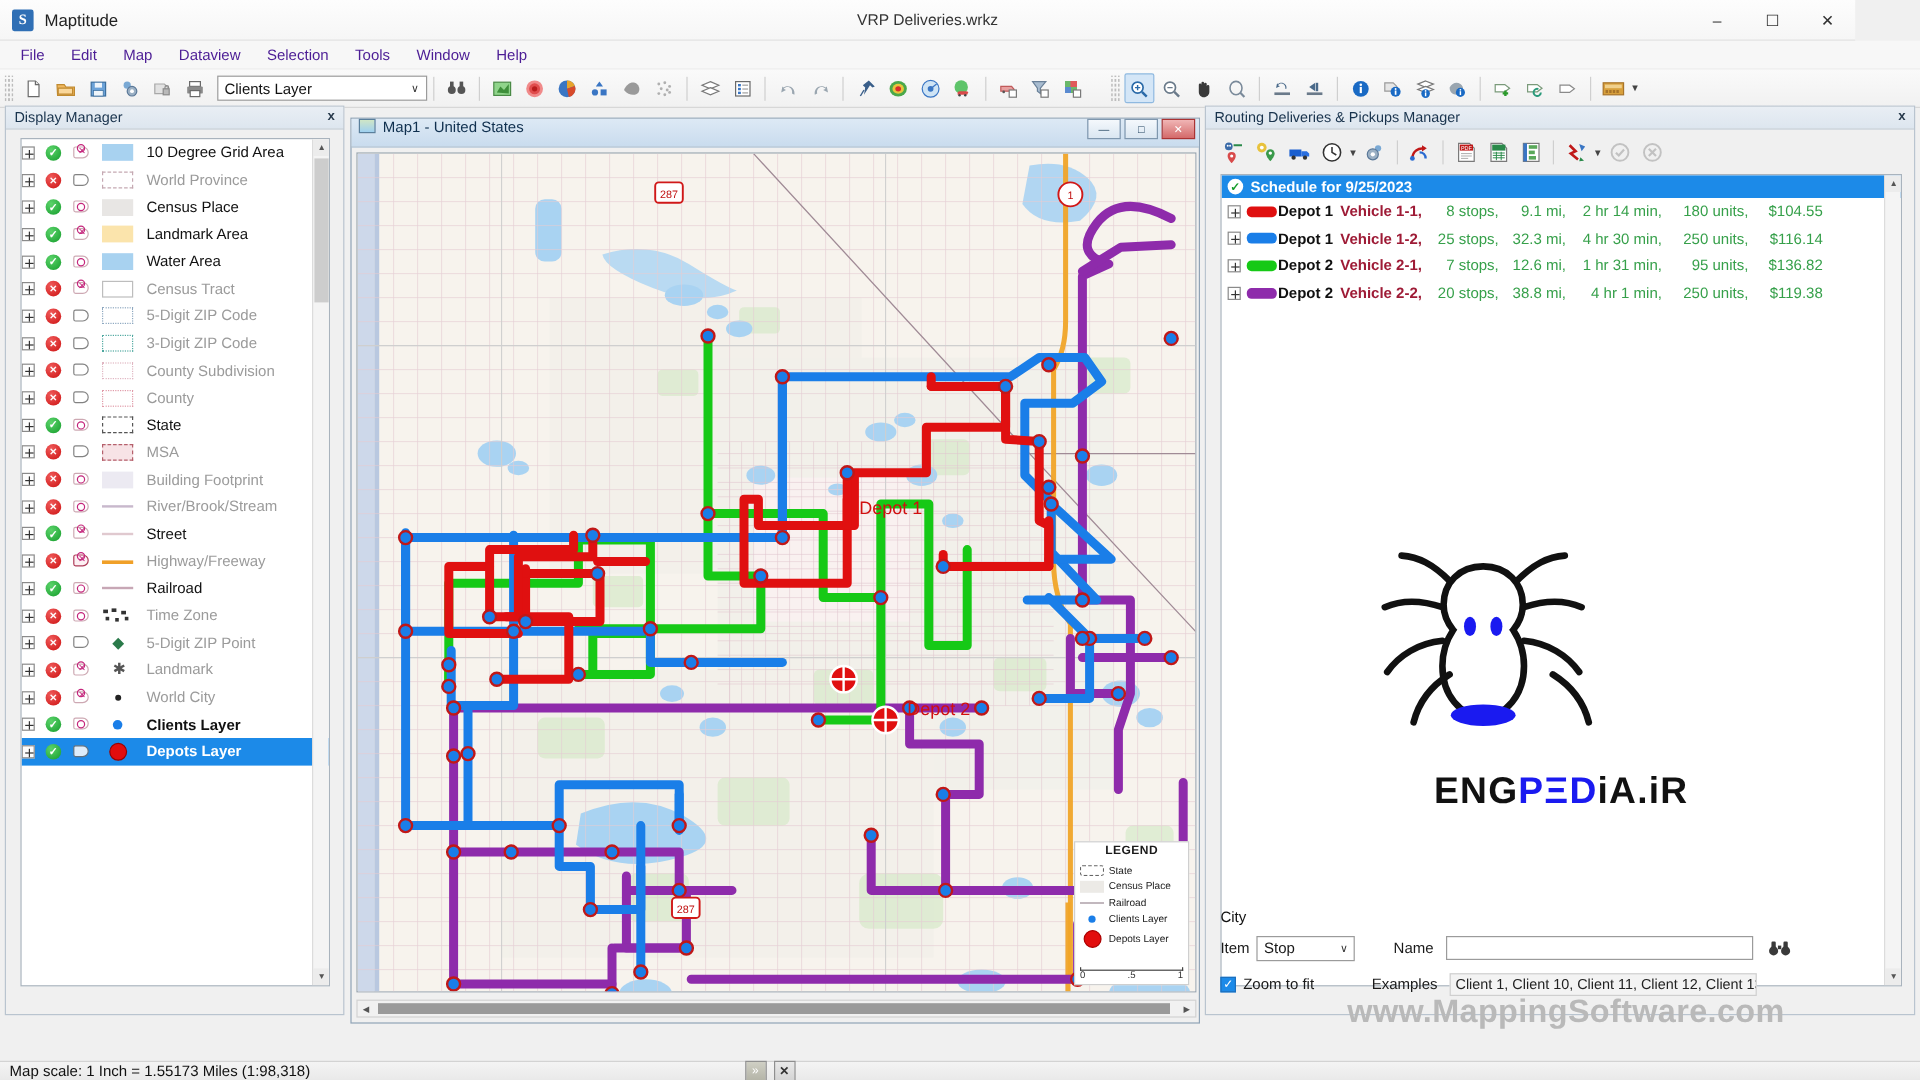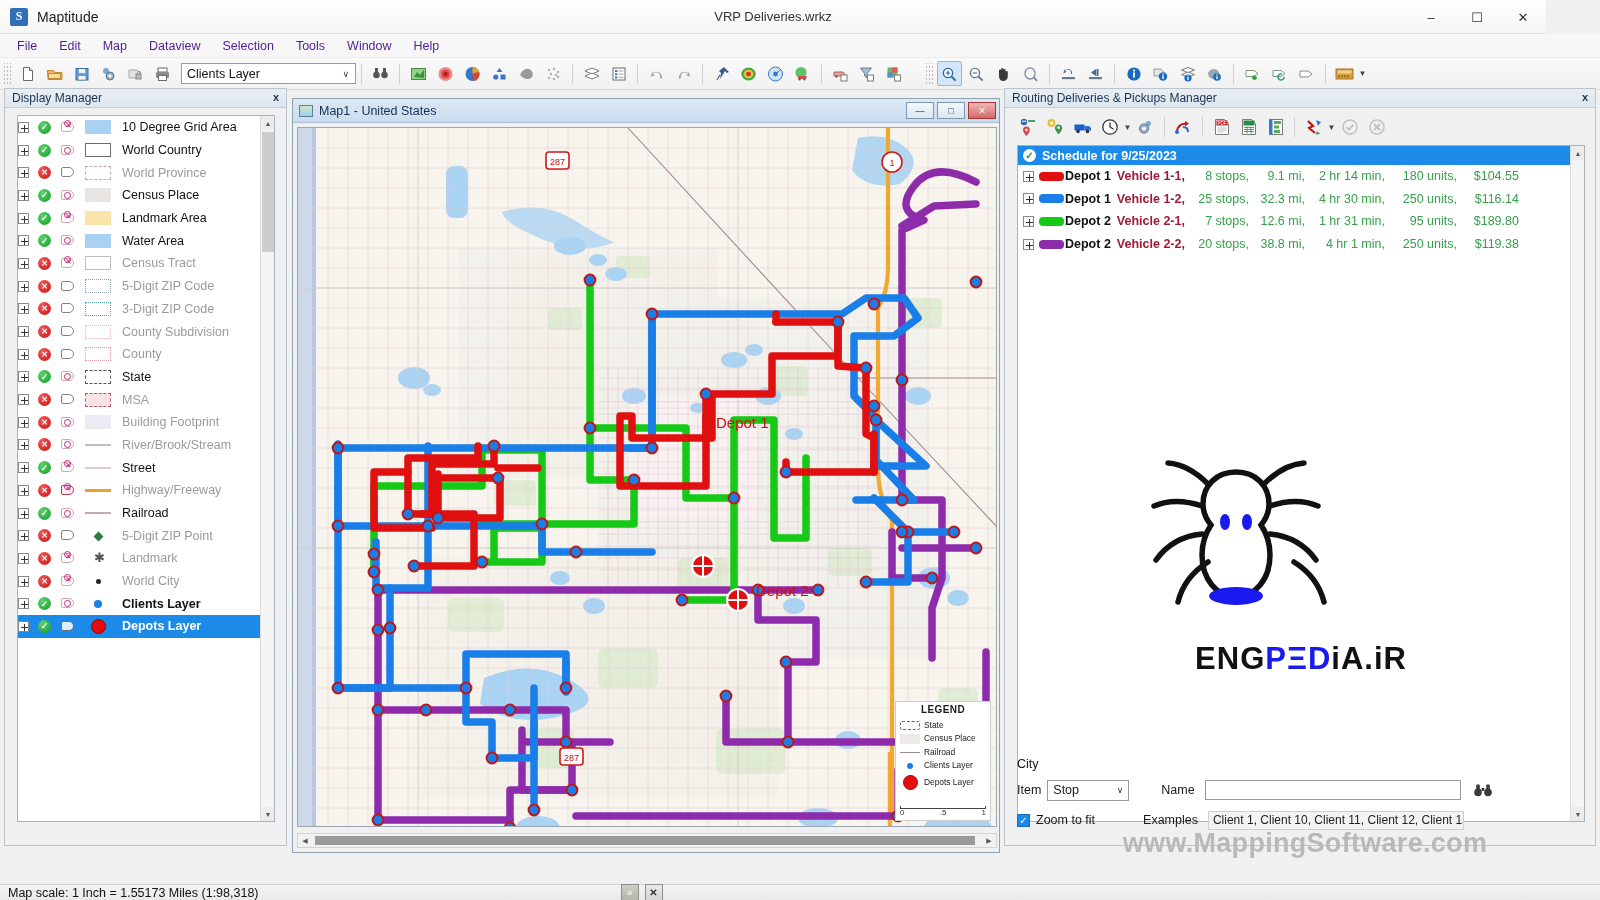--- a/index.html
+++ b/index.html
@@ -131,21 +131,21 @@
   #dm-sb .sb-thumb{ position:absolute; left:1px; top:16px; width:12px; height:120px;
                     background:#cdcdcd; }
 
   
   #mapwin {
     position:absolute; left:292px; top:98px; width:708px; height:755px;
     background:#f0f0f0; border:1px solid #8fa3b6;
   }
   #mapwin-title {
     height:24px; background:linear-gradient(#dde9f5,#c9dcee);
-    border-bottom:1px solid #a9bed2; display:flex; align-items:center; padding-left:6px;
+    border-bottom:1px solid #a9bed2; display:flex; padding-left:6px;
     font-size:12.5px; color:#10304f;
   }
   .mw-ico{ width:14px; height:12px; margin-right:6px; background:linear-gradient(#cfe6c6,#9fd0f0);
            border:1px solid #5a7f9c; }
   .mw-btns{ margin-left:auto; display:flex; gap:3px; padding-right:3px; }
   .mw-b { width:28px; height:17px; border:1px solid #7f97ae; background:linear-gradient(#f4f8fc,#dae6f1);
           display:flex; align-items:center; justify-content:center; font-size:9px; color:#21425f;}
   .mw-b.cl{ background:linear-gradient(#f0b5b5,#d46a6a); border-color:#a33; color:#fff; }
   #mapcanvas {
     position:absolute; left:4px; top:28px; width:700px; height:700px;
@@ -593,204 +593,213 @@
             <span class="lbl-ico xx mag">
               <span class="tag"></span>
             </span>
             <span class="swatch">
               <span class="sw-fill" style="background:#a8d2f0"></span>
             </span>
             <span class="lname">10 Degree Grid Area</span>
           </div>
           <div class="layer-row">
             <span class="plus"></span>
+            <span class="vis off"></span>
+            <span class="lbl-ico">
+              <span class="tag"></span>
+            </span>
+            <span class="swatch">
+              <span class="sw-fill" style="background:#ffffff;border:1.4px dashed #c5a9b2"></span>
+            </span>
+            <span class="lname dim">World Province</span>
+          </div>
+          <div class="layer-row">
+            <span class="plus"></span>
             <span class="vis on"></span>
             <span class="lbl-ico mag">
               <span class="tag"></span>
             </span>
             <span class="swatch">
-              <span class="sw-fill" style="background:#ffffff;border:1px solid #6c6c6c"></span>
-            </span>
-            <span class="lname">World Country</span>
+              <span class="sw-fill" style="background:#e8e6e4"></span>
+            </span>
+            <span class="lname">Census Place</span>
+          </div>
+          <div class="layer-row">
+            <span class="plus"></span>
+            <span class="vis on"></span>
+            <span class="lbl-ico xx mag">
+              <span class="tag"></span>
+            </span>
+            <span class="swatch">
+              <span class="sw-fill" style="background:#fbe4ac"></span>
+            </span>
+            <span class="lname">Landmark Area</span>
+          </div>
+          <div class="layer-row">
+            <span class="plus"></span>
+            <span class="vis on"></span>
+            <span class="lbl-ico mag">
+              <span class="tag"></span>
+            </span>
+            <span class="swatch">
+              <span class="sw-fill" style="background:#a8d2f0"></span>
+            </span>
+            <span class="lname">Water Area</span>
+          </div>
+          <div class="layer-row">
+            <span class="plus"></span>
+            <span class="vis off"></span>
+            <span class="lbl-ico xx mag">
+              <span class="tag"></span>
+            </span>
+            <span class="swatch">
+              <span class="sw-fill" style="background:#ffffff;border:1px solid #bdbdbd"></span>
+            </span>
+            <span class="lname dim">Census Tract</span>
           </div>
           <div class="layer-row">
             <span class="plus"></span>
             <span class="vis off"></span>
             <span class="lbl-ico">
               <span class="tag"></span>
             </span>
             <span class="swatch">
-              <span class="sw-fill" style="background:#ffffff;border:1.4px dashed #c5a9b2"></span>
-            </span>
-            <span class="lname dim">World Province</span>
+              <span class="sw-fill" style="background:#ffffff;border:1.4px dotted #8ea8c0"></span>
+            </span>
+            <span class="lname dim">5-Digit ZIP Code</span>
+          </div>
+          <div class="layer-row">
+            <span class="plus"></span>
+            <span class="vis off"></span>
+            <span class="lbl-ico">
+              <span class="tag"></span>
+            </span>
+            <span class="swatch">
+              <span class="sw-fill" style="background:#ffffff;border:1.4px dotted #4fa8a0"></span>
+            </span>
+            <span class="lname dim">3-Digit ZIP Code</span>
+          </div>
+          <div class="layer-row">
+            <span class="plus"></span>
+            <span class="vis off"></span>
+            <span class="lbl-ico">
+              <span class="tag"></span>
+            </span>
+            <span class="swatch">
+              <span class="sw-fill" style="background:#ffffff;border:1.4px dotted #e0b6c2"></span>
+            </span>
+            <span class="lname dim">County Subdivision</span>
+          </div>
+          <div class="layer-row">
+            <span class="plus"></span>
+            <span class="vis off"></span>
+            <span class="lbl-ico">
+              <span class="tag"></span>
+            </span>
+            <span class="swatch">
+              <span class="sw-fill" style="background:#ffffff;border:1.4px dotted #e09aa8"></span>
+            </span>
+            <span class="lname dim">County</span>
           </div>
           <div class="layer-row">
             <span class="plus"></span>
             <span class="vis on"></span>
             <span class="lbl-ico mag">
               <span class="tag"></span>
             </span>
             <span class="swatch">
-              <span class="sw-fill" style="background:#e8e6e4"></span>
-            </span>
-            <span class="lname">Census Place</span>
+              <span class="sw-fill" style="background:#ffffff;border:1.4px dashed #555555"></span>
+            </span>
+            <span class="lname">State</span>
+          </div>
+          <div class="layer-row">
+            <span class="plus"></span>
+            <span class="vis off"></span>
+            <span class="lbl-ico">
+              <span class="tag"></span>
+            </span>
+            <span class="swatch">
+              <span class="sw-fill" style="background:#f7e3e6;border:1.4px dashed #b5606c"></span>
+            </span>
+            <span class="lname dim">MSA</span>
+          </div>
+          <div class="layer-row">
+            <span class="plus"></span>
+            <span class="vis off"></span>
+            <span class="lbl-ico mag">
+              <span class="tag"></span>
+            </span>
+            <span class="swatch">
+              <span class="sw-fill" style="background:#eceaf2"></span>
+            </span>
+            <span class="lname dim">Building Footprint</span>
+          </div>
+          <div class="layer-row">
+            <span class="plus"></span>
+            <span class="vis off"></span>
+            <span class="lbl-ico mag">
+              <span class="tag"></span>
+            </span>
+            <span class="swatch">
+              <span class="sw-line" style="background:#c8b8cc;height:2px"></span>
+            </span>
+            <span class="lname dim">River/Brook/Stream</span>
           </div>
           <div class="layer-row">
             <span class="plus"></span>
             <span class="vis on"></span>
             <span class="lbl-ico xx mag">
               <span class="tag"></span>
             </span>
             <span class="swatch">
-              <span class="sw-fill" style="background:#fbe4ac"></span>
-            </span>
-            <span class="lname">Landmark Area</span>
+              <span class="sw-line" style="background:#e0c9cf;height:2px"></span>
+            </span>
+            <span class="lname">Street</span>
+          </div>
+          <div class="layer-row">
+            <span class="plus"></span>
+            <span class="vis off"></span>
+            <span class="lbl-ico xx mag hl">
+              <span class="tag"></span>
+            </span>
+            <span class="swatch">
+              <span class="sw-line" style="background:#f0a028;height:3px"></span>
+            </span>
+            <span class="lname dim">Highway/Freeway</span>
           </div>
           <div class="layer-row">
             <span class="plus"></span>
             <span class="vis on"></span>
             <span class="lbl-ico mag">
               <span class="tag"></span>
             </span>
             <span class="swatch">
-              <span class="sw-fill" style="background:#a8d2f0"></span>
-            </span>
-            <span class="lname">Water Area</span>
-          </div>
-          <div class="layer-row">
-            <span class="plus"></span>
-            <span class="vis off"></span>
-            <span class="lbl-ico xx mag">
-              <span class="tag"></span>
-            </span>
-            <span class="swatch">
-              <span class="sw-fill" style="background:#ffffff;border:1px solid #bdbdbd"></span>
-            </span>
-            <span class="lname dim">Census Tract</span>
-          </div>
-          <div class="layer-row">
-            <span class="plus"></span>
-            <span class="vis off"></span>
-            <span class="lbl-ico">
-              <span class="tag"></span>
-            </span>
-            <span class="swatch">
-              <span class="sw-fill" style="background:#ffffff;border:1.4px dotted #8ea8c0"></span>
-            </span>
-            <span class="lname dim">5-Digit ZIP Code</span>
-          </div>
-          <div class="layer-row">
-            <span class="plus"></span>
-            <span class="vis off"></span>
-            <span class="lbl-ico">
-              <span class="tag"></span>
-            </span>
-            <span class="swatch">
-              <span class="sw-fill" style="background:#ffffff;border:1.4px dotted #4fa8a0"></span>
-            </span>
-            <span class="lname dim">3-Digit ZIP Code</span>
-          </div>
-          <div class="layer-row">
-            <span class="plus"></span>
-            <span class="vis off"></span>
-            <span class="lbl-ico">
-              <span class="tag"></span>
-            </span>
-            <span class="swatch">
-              <span class="sw-fill" style="background:#ffffff;border:1.4px dotted #e0b6c2"></span>
-            </span>
-            <span class="lname dim">County Subdivision</span>
-          </div>
-          <div class="layer-row">
-            <span class="plus"></span>
-            <span class="vis off"></span>
-            <span class="lbl-ico">
-              <span class="tag"></span>
-            </span>
-            <span class="swatch">
-              <span class="sw-fill" style="background:#ffffff;border:1.4px dotted #e09aa8"></span>
-            </span>
-            <span class="lname dim">County</span>
-          </div>
-          <div class="layer-row">
-            <span class="plus"></span>
-            <span class="vis on"></span>
-            <span class="lbl-ico mag">
-              <span class="tag"></span>
-            </span>
-            <span class="swatch">
-              <span class="sw-fill" style="background:#ffffff;border:1.4px dashed #555555"></span>
-            </span>
-            <span class="lname">State</span>
-          </div>
-          <div class="layer-row">
-            <span class="plus"></span>
-            <span class="vis off"></span>
-            <span class="lbl-ico">
-              <span class="tag"></span>
-            </span>
-            <span class="swatch">
-              <span class="sw-fill" style="background:#f7e3e6;border:1.4px dashed #b5606c"></span>
-            </span>
-            <span class="lname dim">MSA</span>
+              <span class="sw-line" style="background:#c7a7b5;height:2px"></span>
+            </span>
+            <span class="lname">Railroad</span>
           </div>
           <div class="layer-row">
             <span class="plus"></span>
             <span class="vis off"></span>
             <span class="lbl-ico mag">
               <span class="tag"></span>
             </span>
             <span class="swatch">
-              <span class="sw-fill" style="background:#eceaf2"></span>
-            </span>
-            <span class="lname dim">Building Footprint</span>
-          </div>
-          <div class="layer-row">
-            <span class="plus"></span>
-            <span class="vis off"></span>
-            <span class="lbl-ico mag">
-              <span class="tag"></span>
-            </span>
-            <span class="swatch">
-              <span class="sw-line" style="background:#c8b8cc;height:2px"></span>
-            </span>
-            <span class="lname dim">River/Brook/Stream</span>
-          </div>
-          <div class="layer-row">
-            <span class="plus"></span>
-            <span class="vis on"></span>
-            <span class="lbl-ico xx mag">
-              <span class="tag"></span>
-            </span>
-            <span class="swatch">
-              <span class="sw-line" style="background:#e0c9cf;height:2px"></span>
-            </span>
-            <span class="lname">Street</span>
-          </div>
-          <div class="layer-row">
-            <span class="plus"></span>
-            <span class="vis off"></span>
-            <span class="lbl-ico xx mag hl">
-              <span class="tag"></span>
-            </span>
-            <span class="swatch">
-              <span class="sw-line" style="background:#f0a028;height:3px"></span>
-            </span>
-            <span class="lname dim">Highway/Freeway</span>
-          </div>
-          <div class="layer-row">
-            <span class="plus"></span>
-            <span class="vis on"></span>
-            <span class="lbl-ico mag">
-              <span class="tag"></span>
-            </span>
-            <span class="swatch">
-              <span class="sw-line" style="background:#c7a7b5;height:2px"></span>
-            </span>
-            <span class="lname">Railroad</span>
+              <svg width="26" height="14">
+                <g fill="#333">
+                  <rect x="1" y="2" width="4" height="3"></rect>
+                  <rect x="8" y="1" width="4" height="3"></rect>
+                  <rect x="16" y="3" width="4" height="3"></rect>
+                  <rect x="3" y="8" width="3" height="3"></rect>
+                  <rect x="11" y="9" width="3" height="3"></rect>
+                  <rect x="19" y="8" width="3" height="3"></rect>
+                </g>
+              </svg>
+            </span>
+            <span class="lname dim">Time Zone</span>
           </div>
           <div class="layer-row">
             <span class="plus"></span>
             <span class="vis off"></span>
             <span class="lbl-ico">
               <span class="tag"></span>
             </span>
             <span class="swatch">
               <span style="position:absolute;left:10px;top:4px;width:7px;height:7px;background:#2a7a4a;transform:rotate(45deg);display:block"></span>
             </span>
@@ -1284,21 +1293,21 @@
           </div>
           <div class="route-row">
             <span class="plus"></span>
             <span class="rsw" style="background:#16c916"></span>
             <span class="depot">Depot 2</span>
             <span class="veh">Vehicle 2-1,</span>
             <span class="stat c1">7 stops,</span>
             <span class="stat c2">12.6 mi,</span>
             <span class="stat c3">1 hr 31 min,</span>
             <span class="stat c4">95 units,</span>
-            <span class="stat c5">$189.80</span>
+            <span class="stat c5">$136.82</span>
           </div>
           <div class="route-row">
             <span class="plus"></span>
             <span class="rsw" style="background:#8e2bab"></span>
             <span class="depot">Depot 2</span>
             <span class="veh">Vehicle 2-2,</span>
             <span class="stat c1">20 stops,</span>
             <span class="stat c2">38.8 mi,</span>
             <span class="stat c3">4 hr 1 min,</span>
             <span class="stat c4">250 units,</span>

